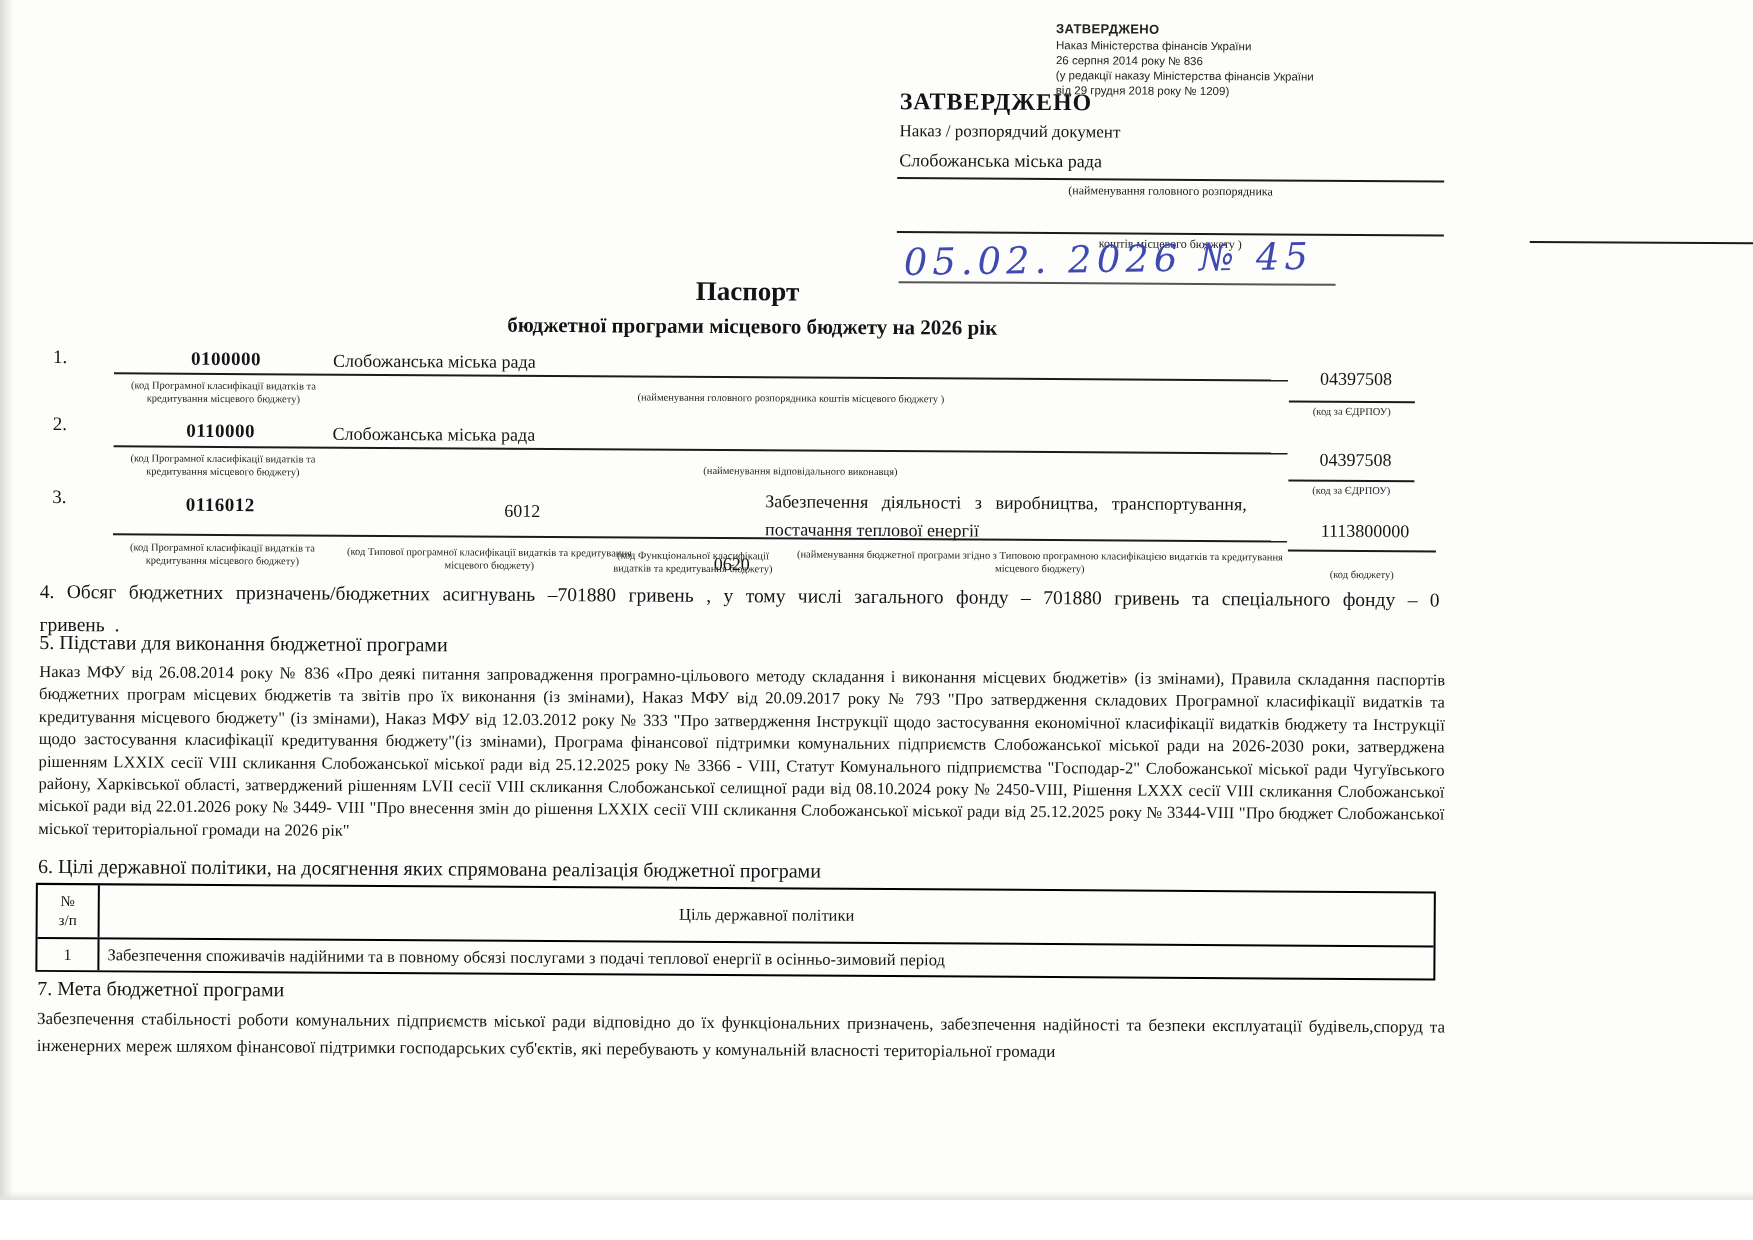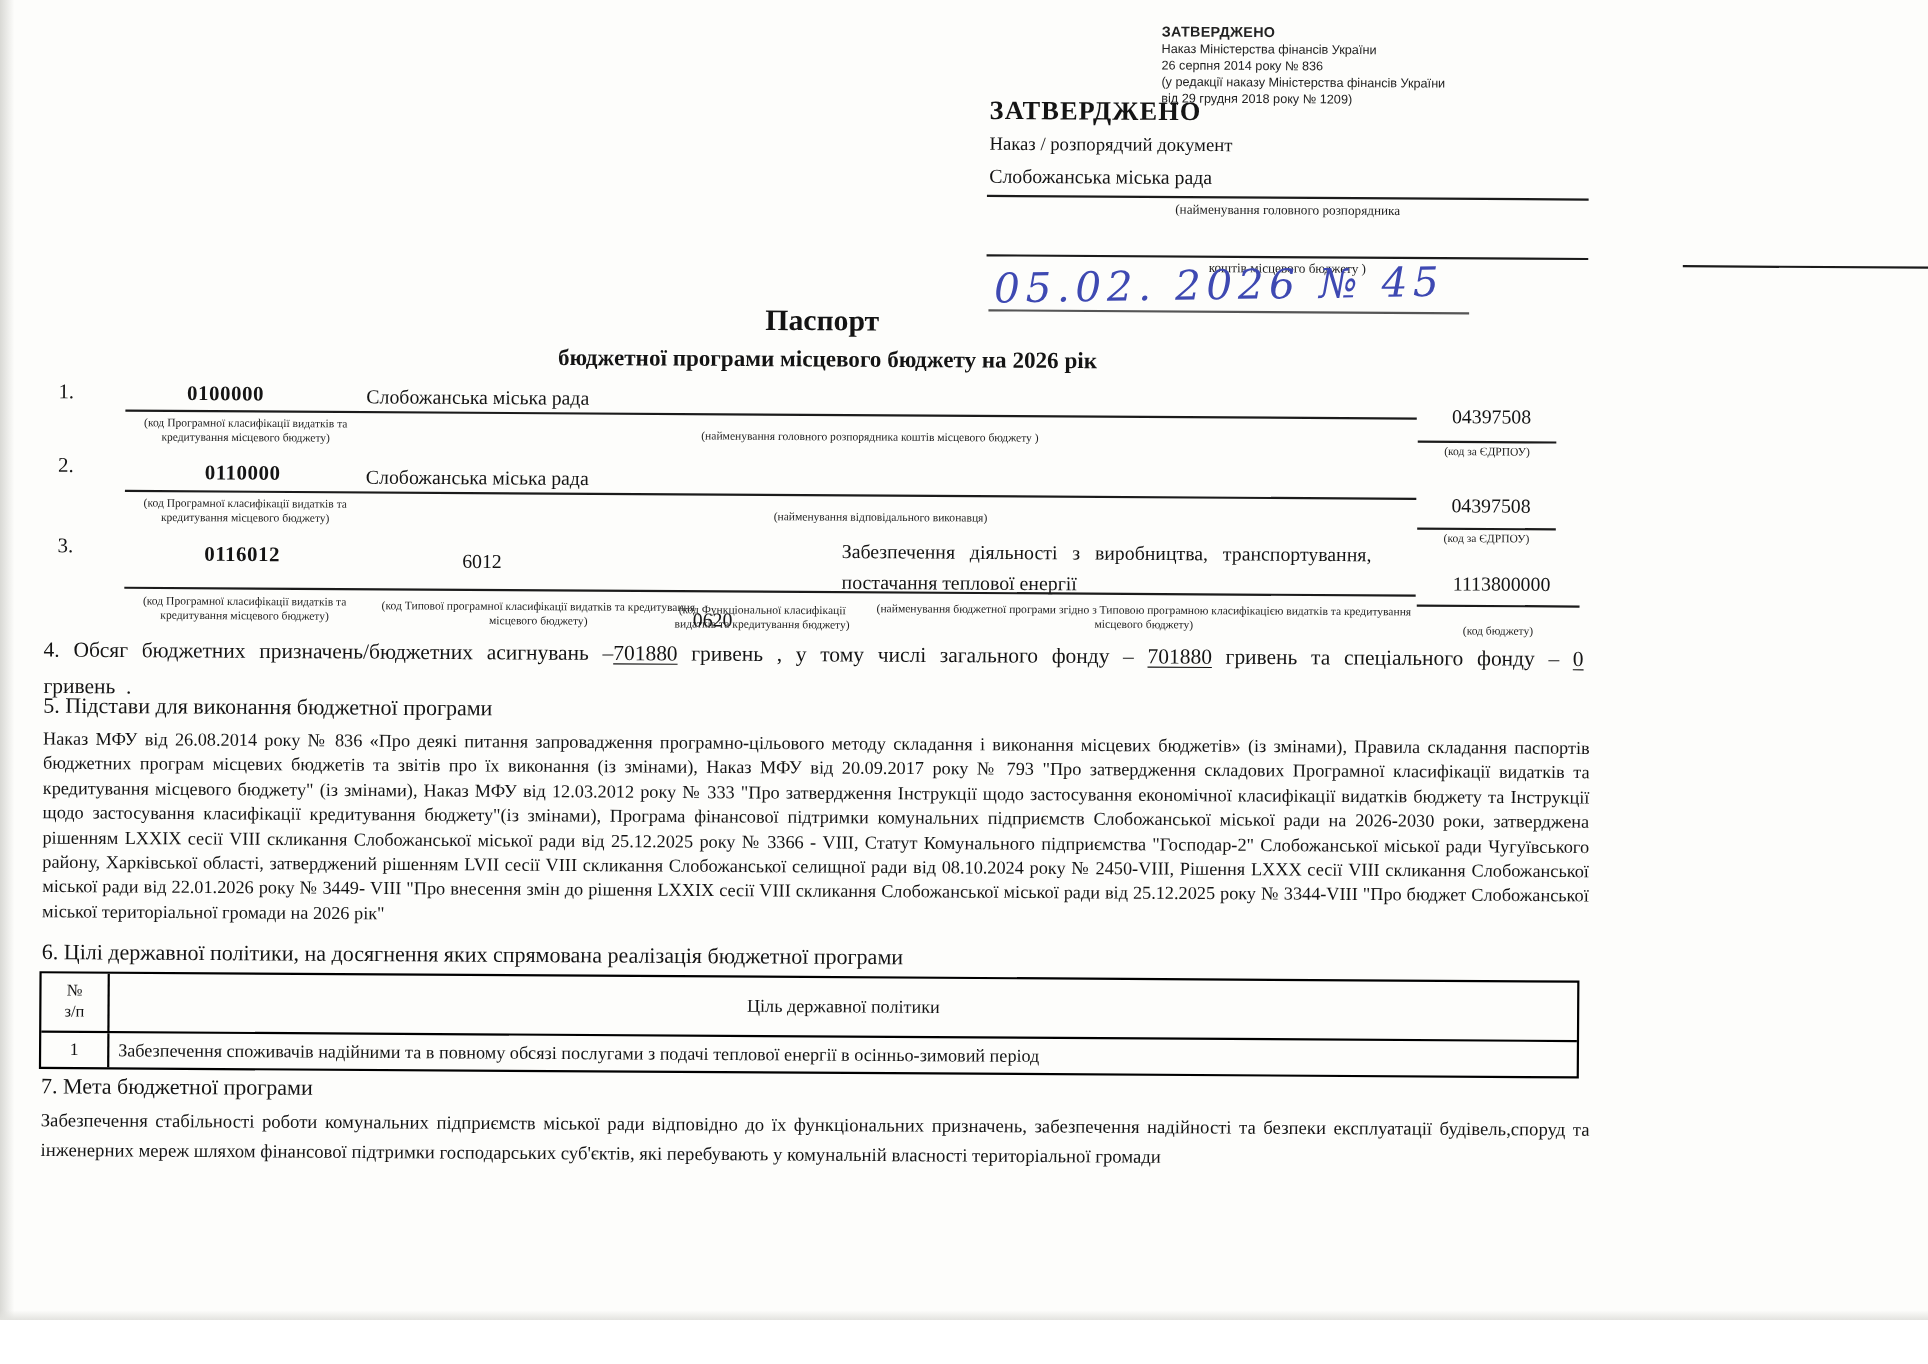--- a/index.html
+++ b/index.html
@@ -23,28 +23,28 @@
   .stamp-org{position:absolute;left:897px;top:150px;font-size:18px;}
   .handwriting{
     position:absolute;left:902px;top:236px;width:460px;
     font-family:"DejaVu Serif",serif;font-style:italic;font-size:37px;color:#3e49b2;
     letter-spacing:5px;transform:rotate(-1.2deg);white-space:nowrap;
   }
   .doc-title{position:absolute;left:0;top:277px;width:1492px;text-align:center;font-size:27px;font-weight:bold;}
   .doc-subtitle{position:absolute;left:0;top:315px;width:1502px;text-align:center;font-size:21px;font-weight:bold;}
   .rownum{position:absolute;font-size:19px;}
   .pcode{position:absolute;width:140px;text-align:center;font-weight:bold;font-size:19px;letter-spacing:.5px;}
-  .mcode{position:absolute;width:120px;text-align:left;font-size:18px;}
+  .mcode{position:absolute;width:120px;text-align:right;font-size:18px;}
   .orgname{position:absolute;font-size:18px;}
   .edrpou{position:absolute;width:130px;text-align:center;font-size:18px;}
   .prog-line1{position:absolute;left:765px;width:528px;font-size:18px;word-spacing:9px;white-space:nowrap;}
   .prog-line2{position:absolute;left:765px;font-size:18px;}
   .sec-par{position:absolute;text-align:justify;}
   .sec4{left:40px;top:580px;width:1400px;font-size:19.5px;line-height:33px;word-spacing:5px;}
-  .sec4 .u{text-decoration:underline;text-underline-offset:3px;}
+  .sec4 .u{text-underline-offset:3px;}
   .sec-head{position:absolute;font-size:20px;}
   .sec5-text{left:40px;top:666px;width:1406px;font-size:16.6px;line-height:22.4px;}
   .goals-table{position:absolute;left:38px;top:888px;width:1396px;border:2px solid #000;background:transparent;}
   .gt-header{display:flex;border-bottom:2px solid #000;height:52px;}
   .gt-col1{width:60px;border-right:2px solid #000;display:flex;flex-direction:column;align-items:center;justify-content:center;font-size:15px;line-height:19px;}
   .gt-col2{flex:1;display:flex;align-items:center;justify-content:center;font-size:16.5px;}
   .gt-row{display:flex;height:31px;}
   .gt-cell-num{width:60px;border-right:2px solid #000;display:flex;align-items:center;justify-content:center;font-size:16px;}
   .gt-cell-goal{flex:1;display:flex;align-items:center;font-size:16.5px;padding-left:8px;}
   .sec7-text{left:40px;top:1010px;width:1408px;font-size:17px;line-height:27px;}
@@ -71,21 +71,21 @@
     <div class="rule" style="left:895px;top:231px;width:547px;"></div>
     <div class="cap" style="left:895px;top:236px;width:547px;font-size:12px;">коштів місцевого бюджету )</div>
     <div class="rule thin" style="left:1528px;top:237px;width:225px;"></div>
     <div class="handwriting">05.02. 2026   № 45</div>
     <div class="rule thin" style="left:897px;top:281px;width:437px;background:#555;"></div>
 
     <div class="doc-title">Паспорт</div>
     <div class="doc-subtitle">бюджетної програми місцевого бюджету на  2026 рік</div>
 
     <div class="rownum" style="left:52px;top:351px;">1.</div>
-    <div class="pcode" style="left:134px;top:352px;">0100000</div>
+    <div class="pcode" style="left:155px;top:352px;">0100000</div>
     <div class="orgname" style="left:332px;top:354px;">Слобожанська міська рада</div>
     <div class="rule thin" style="left:113px;top:377px;width:1174px;"></div>
     <div class="cap" style="left:100px;top:383px;width:245px;">(код Програмної класифікації видатків та кредитування місцевого бюджету)</div>
     <div class="cap" style="left:540px;top:392px;width:500px;">(найменування головного розпорядника коштів місцевого бюджету )</div>
     <div class="edrpou" style="left:1290px;top:366px;">04397508</div>
     <div class="rule thin" style="left:1288px;top:398px;width:126px;"></div>
     <div class="cap" style="left:1285px;top:402px;width:132px;">(код за ЄДРПОУ)</div>
 
     <div class="rownum" style="left:52px;top:418px;">2.</div>
     <div class="pcode" style="left:150px;top:424px;">0110000</div>

